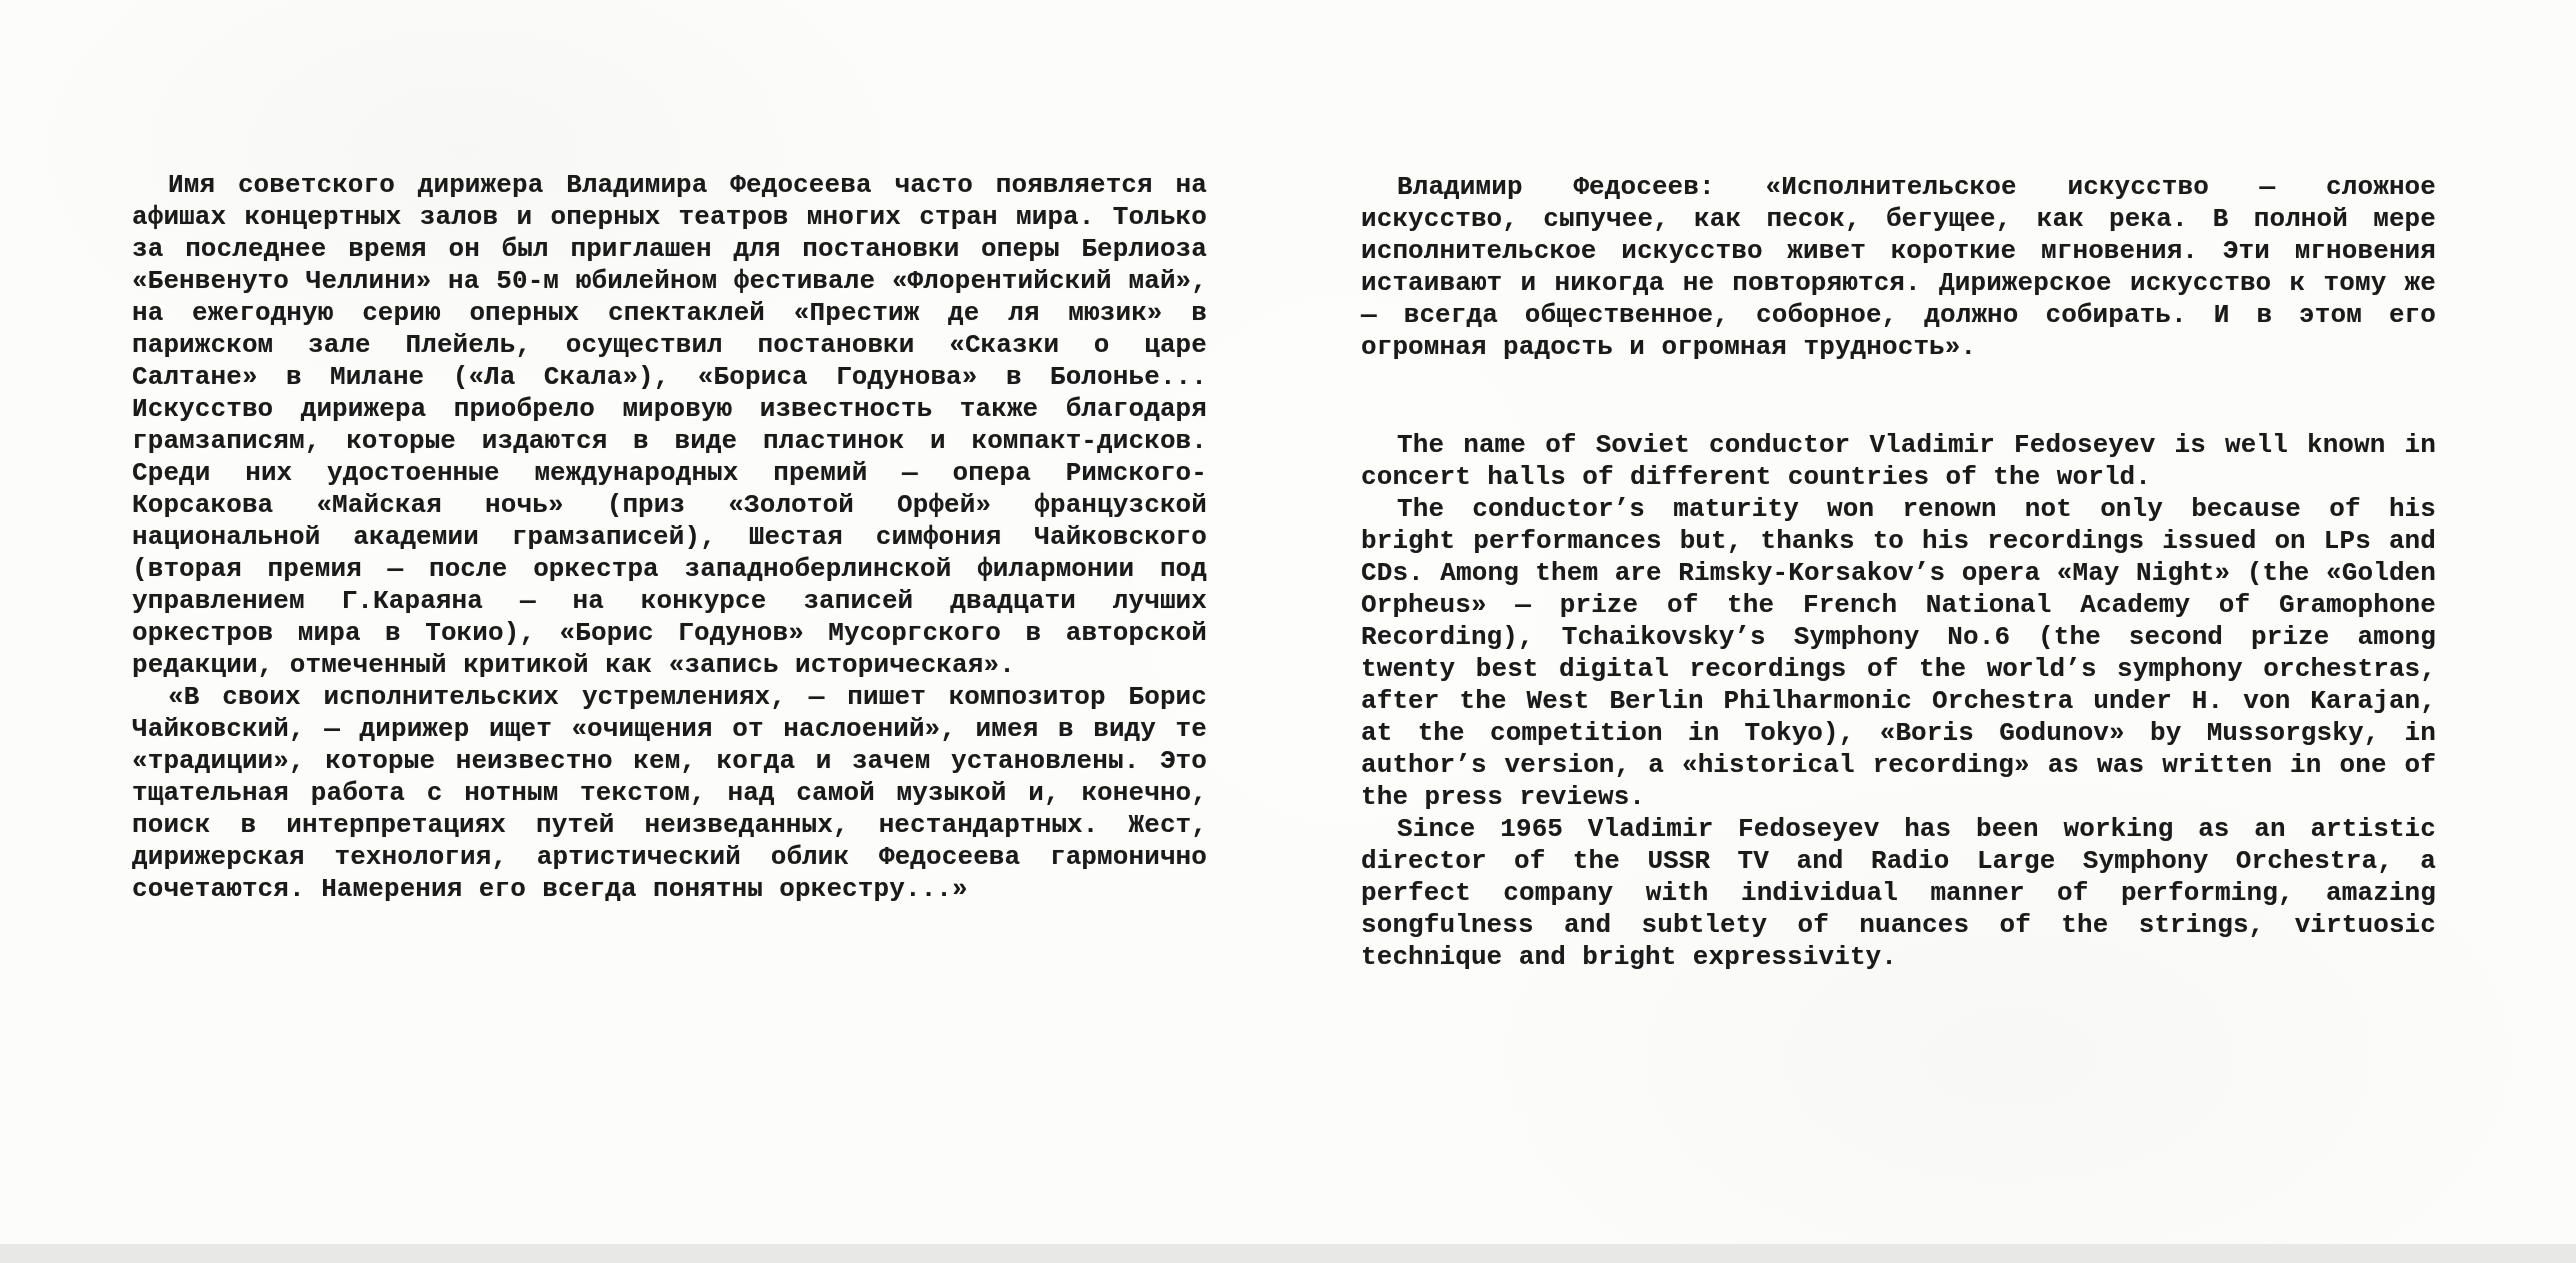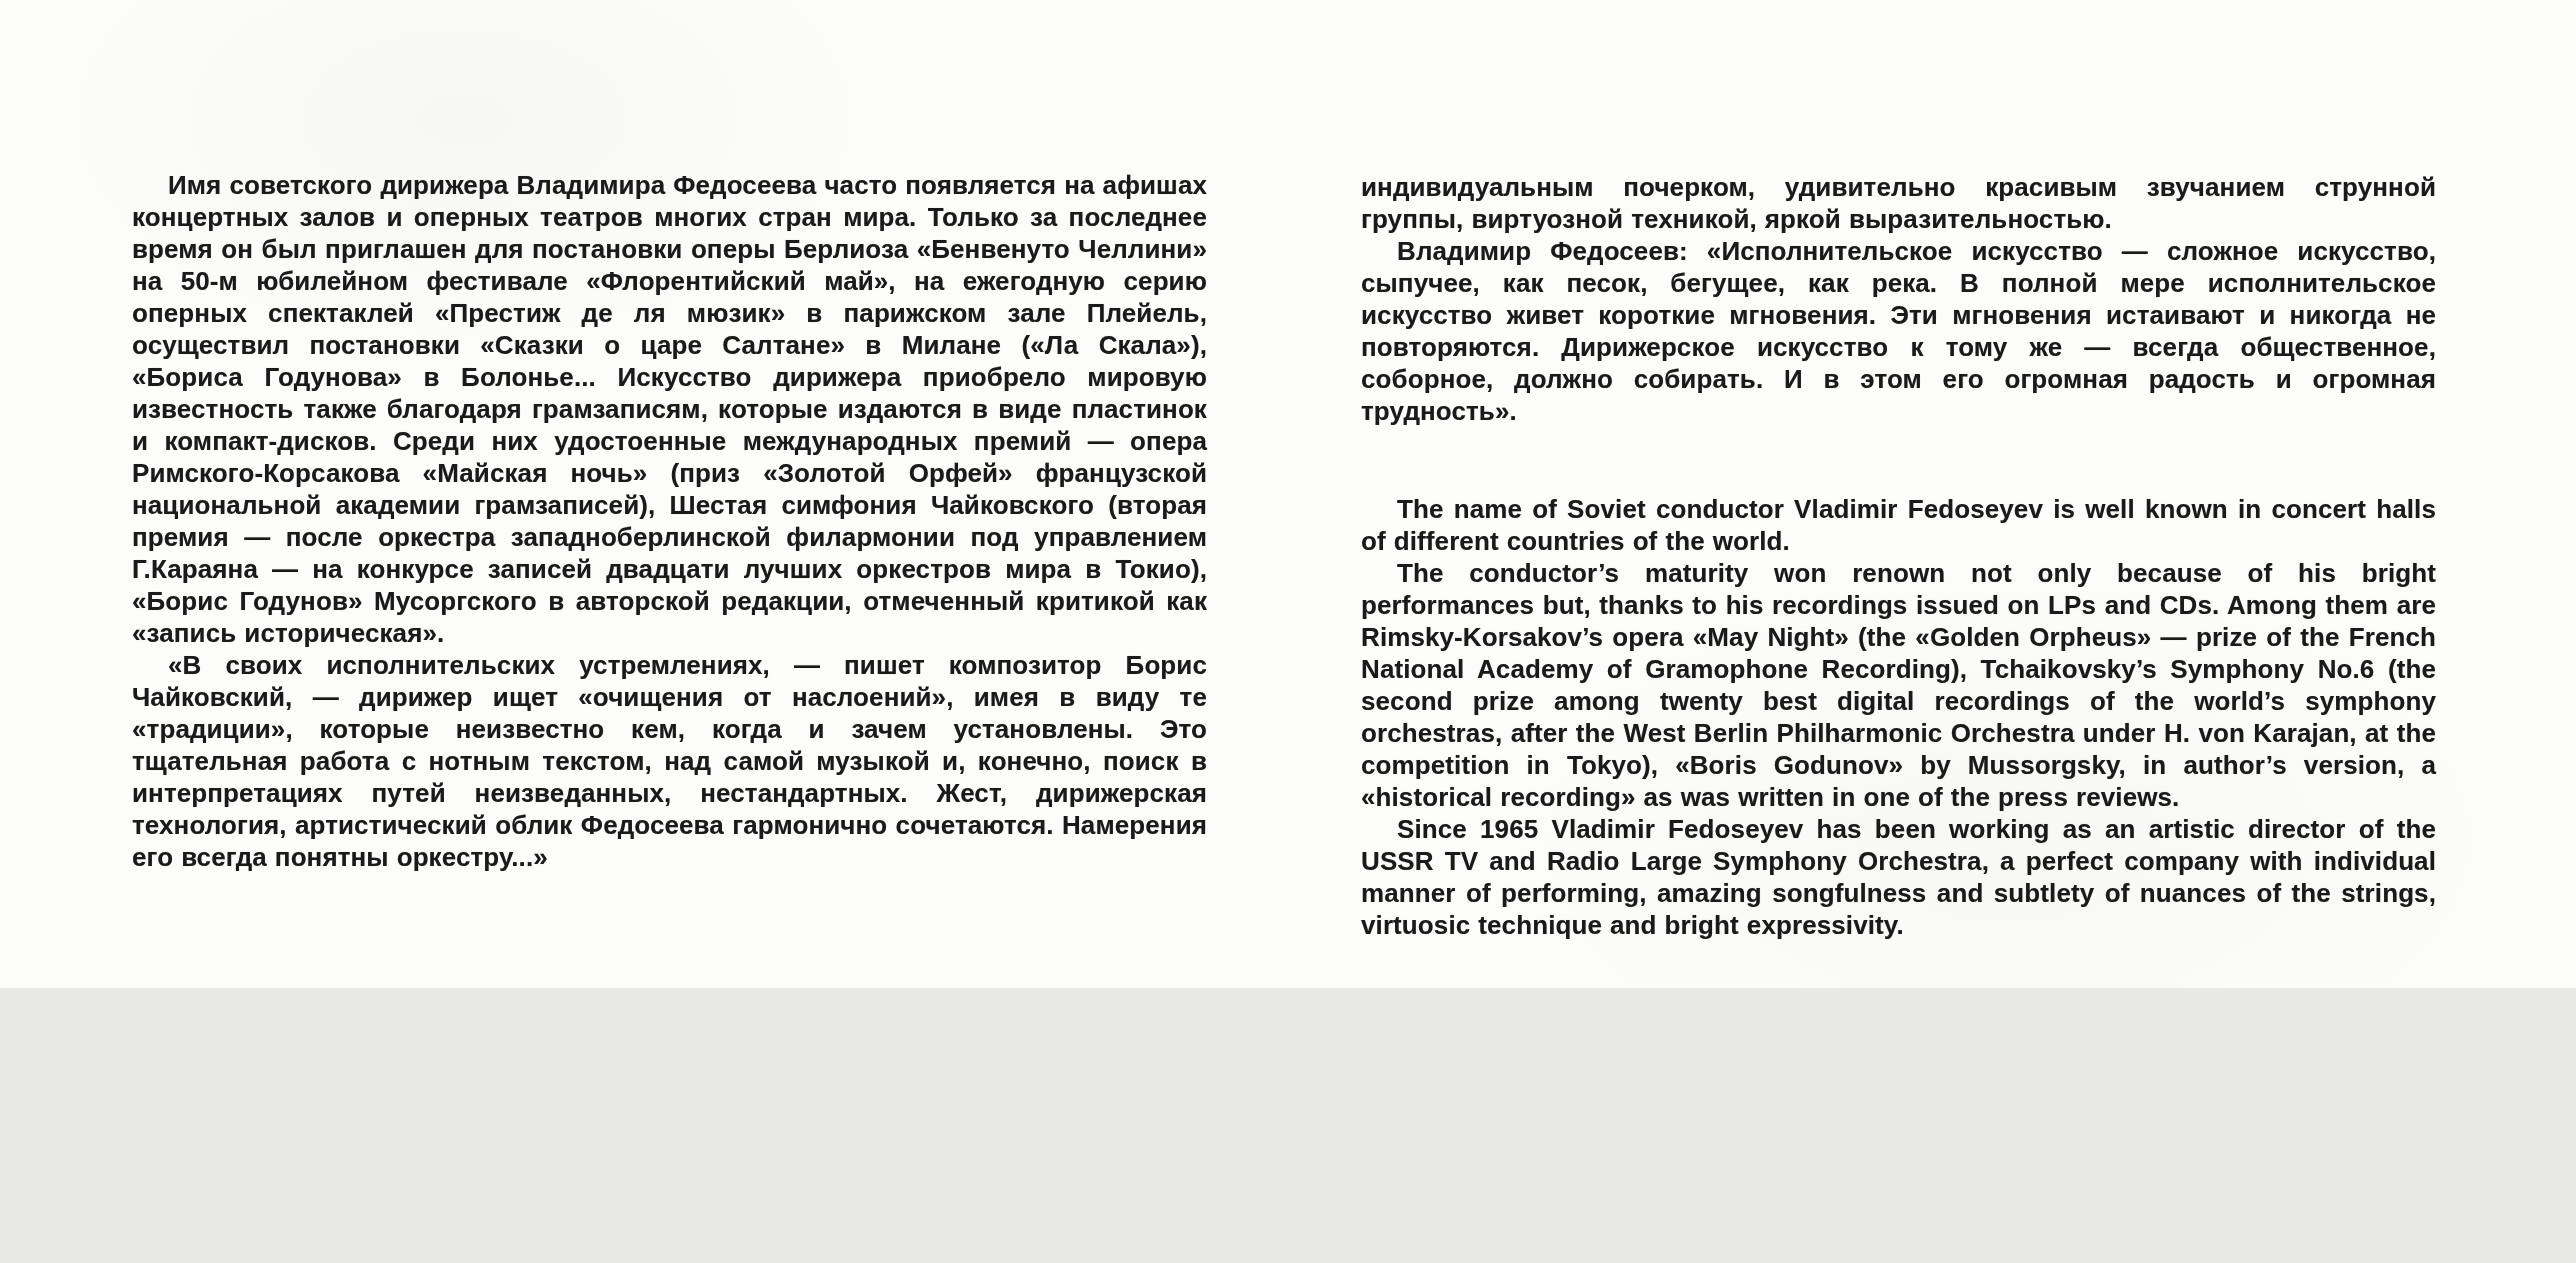--- a/index.html
+++ b/index.html
@@ -3,29 +3,29 @@
 <meta charset="utf-8">
 <style>
   html, body {
     margin: 0;
     padding: 0;
     background: #e8e8e6;
   }
   .page {
     position: relative;
     width: 2576px;
-    height: 988px;
+    height: 1244px;
     overflow: hidden;
     background-color: #fcfcfa;
     
     background-image:
       radial-gradient(ellipse 668px 371px at 18% 12%, rgba(120,120,115,0.035), rgba(0,0,0,0) 70%),
       radial-gradient(ellipse 816px 445px at 78% 85%, rgba(120,120,115,0.03), rgba(0,0,0,0) 70%),
       radial-gradient(ellipse 519px 668px at 52% 45%, rgba(255,255,255,0.5), rgba(255,255,255,0) 60%);
-    font-family: Liberation Sans, sans-serif;
+    font-family: Liberation Mono, monospace;
     font-weight: 700;
     color: #1a1a1a;
   }
   .column {
     position: absolute;
     text-align: justify;
     font-size: 26px;
     line-height: 32px;
     letter-spacing: 0.1px;
     word-spacing: 0.7px;
@@ -58,21 +58,20 @@
 <body>
 
 <div class="page">
 
   <div class="column col-left">
     <p>Имя советского дирижера Владимира Федосеева часто появляется на афишах концертных залов и оперных театров многих стран мира. Только за последнее время он был приглашен для постановки оперы Берлиоза «Бенвенуто Челлини» на 50-м юбилейном фестивале «Флорентийский май», на ежегодную серию оперных спектаклей «Престиж де ля мюзик» в парижском зале Плейель, осуществил постановки «Сказки о царе Салтане» в Милане («Ла Скала»), «Бориса Годунова» в Болонье... Искусство дирижера приобрело мировую известность также благодаря грамзаписям, которые издаются в виде пластинок и компакт-дисков. Среди них удостоенные международных премий — опера Римского-Корсакова «Майская ночь» (приз «Золотой Орфей» французской национальной академии грамзаписей), Шестая симфония Чайковского (вторая премия — после оркестра западноберлинской филармонии под управлением Г.Караяна — на конкурсе записей двадцати лучших оркестров мира в Токио), «Борис Годунов» Мусоргского в авторской редакции, отмеченный критикой как «запись историческая».</p>
     <p>«В своих исполнительских устремлениях, — пишет композитор Борис Чайковский, — дирижер ищет «очищения от наслоений», имея в виду те «традиции», которые неизвестно кем, когда и зачем установлены. Это тщательная работа с нотным текстом, над самой музыкой и, конечно, поиск в интерпретациях путей неизведанных, нестандартных. Жест, дирижерская технология, артистический облик Федосеева гармонично сочетаются. Намерения его всегда понятны оркестру...»</p>
   </div>
 
   <div class="column col-right">
-    <p class="flush">индивидуальным почерком, удивительно красивым звучанием струнной группы, виртуозной техникой, яркой выразительностью.</p>
     <p>Владимир Федосеев: «Исполнительское искусство — сложное искусство, сыпучее, как песок, бегущее, как река. В полной мере исполнительское искусство живет короткие мгновения. Эти мгновения истаивают и никогда не повторяются. Дирижерское искусство к тому же — всегда общественное, соборное, должно собирать. И в этом его огромная радость и огромная трудность».</p>
 
     <div class="english-block">
       <p>The name of Soviet conductor Vladimir Fedoseyev is well known in concert halls of different countries of the world.</p>
       <p>The conductor’s maturity won renown not only because of his bright performances but, thanks to his recordings issued on LPs and CDs. Among them are Rimsky-Korsakov’s opera «May Night» (the «Golden Orpheus» — prize of the French National Academy of Gramophone Recording), Tchaikovsky’s Symphony No.6 (the second prize among twenty best digital recordings of the world’s symphony orchestras, after the West Berlin Philharmonic Orchestra under H. von Karajan, at the competition in Tokyo), «Boris Godunov» by Mussorgsky, in author’s version, a «historical recording» as was written in one of the press reviews.</p>
       <p>Since 1965 Vladimir Fedoseyev has been working as an artistic director of the USSR TV and Radio Large Symphony Orchestra, a perfect company with individual manner of performing, amazing songfulness and subtlety of nuances of the strings, virtuosic technique and bright expressivity.</p>
     </div>
   </div>
 
 </div>

